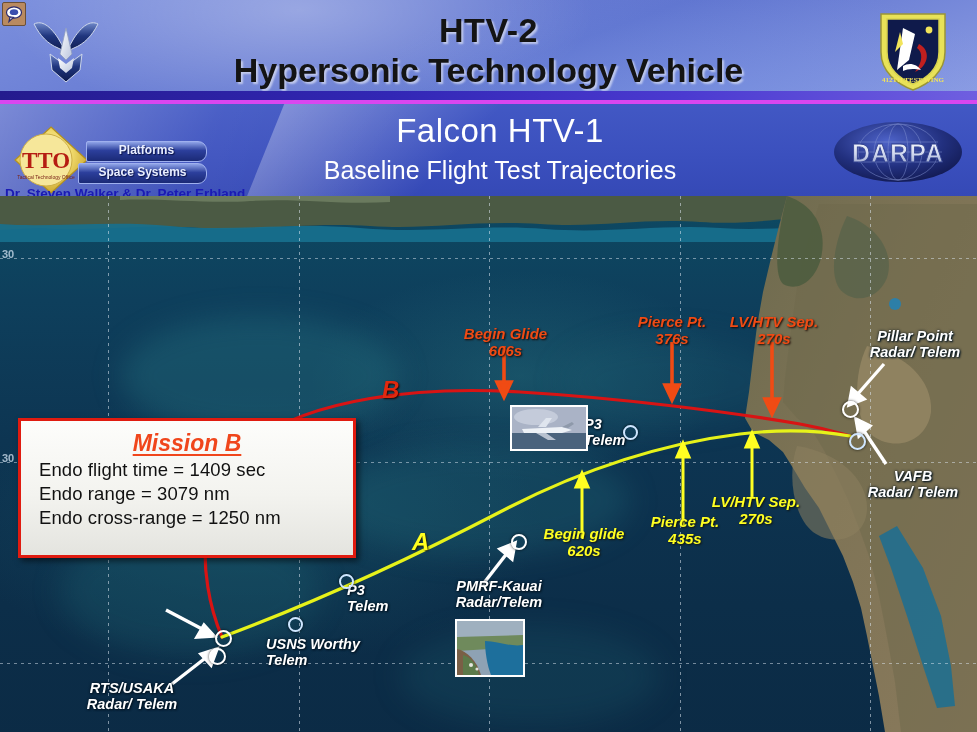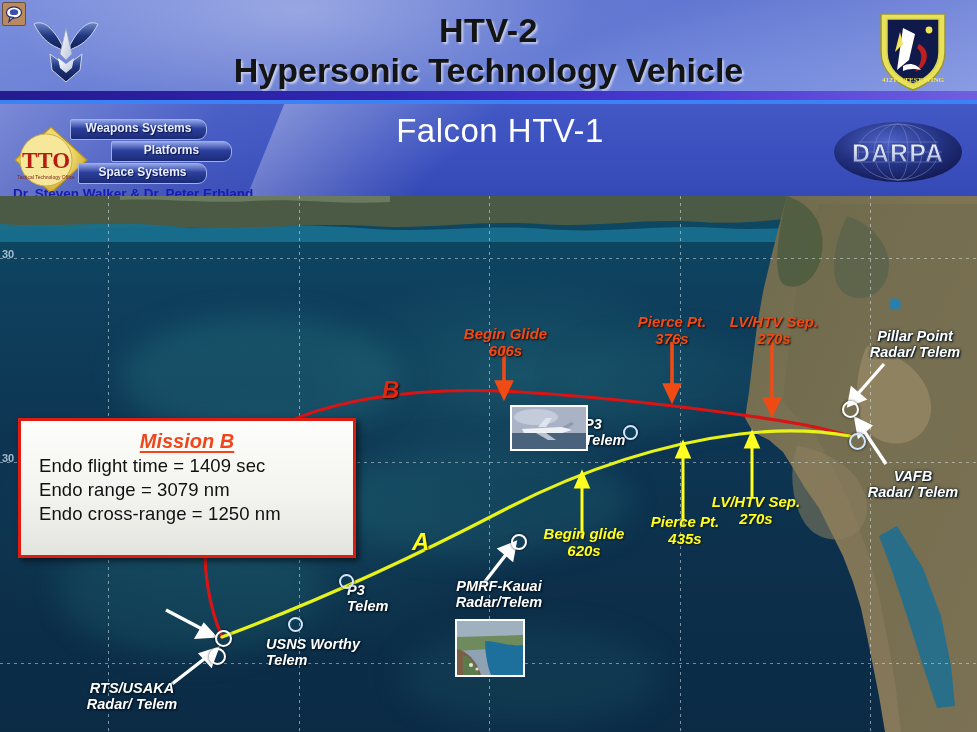--- a/index.html
+++ b/index.html
@@ -1,19 +1,19 @@
 <!DOCTYPE html>
 <html><head>
 <meta charset="utf-8">
 <style>
   html,body{margin:0;padding:0;background:#000;}
   body{font-family:"Liberation Sans", sans-serif;}
   #slide{
     position:relative;width:977px;height:732px;overflow:hidden;
-    background:#3b82f6;
+    background:#d946ef;
   }
 
   
   #header-band{
     position:absolute;left:0;top:0;width:977px;height:100px;
     background:
       radial-gradient(ellipse 420px 160px at 300px 10px, rgba(255,255,255,.30), rgba(255,255,255,0) 70%),
       radial-gradient(ellipse 520px 200px at 700px 120px, rgba(120,150,230,.45), rgba(120,150,230,0) 70%),
       linear-gradient(160deg,#7b8fdd 0%,#6d81d6 25%,#5f74cf 55%,#8e9ee4 100%);
     overflow:hidden;
@@ -74,24 +74,24 @@
   #tto-block{position:absolute;left:8px;top:117px;width:230px;height:78px;}
   #tto-diamond{position:absolute;left:4px;top:7px;width:78px;height:72px;}
   .tto-bar{
     position:absolute;height:19px;border-radius:2px 9px 9px 2px;
     background:linear-gradient(180deg,#8fa4e8 0%,#2c3f9c 45%,#1b2a76 100%);
     border:1px solid #9fb0ee;
     color:#e9eeff;font-size:12px;font-weight:bold;text-align:center;line-height:17px;
     text-shadow:1px 1px 1px #0b1347;
   }
   #tto-bar1{left:62px;top:2px;width:135px;}
-  #tto-bar2{left:78px;top:24px;width:119px;margin-left:25px;}
+  #tto-bar2{left:78px;top:24px;width:119px;}
   #tto-bar3{left:70px;top:46px;width:127px;}
   #authors{
-    position:absolute;left:13px;top:186px;width:270px;
+    position:absolute;left:5px;top:186px;width:270px;
     font-size:13.5px;font-weight:bold;color:#1a1ab4;
   }
   
   #darpa-logo{position:absolute;left:833px;top:121px;width:131px;height:62px;}
 
   
   #map{
     position:absolute;left:0;top:196px;width:977px;height:584px;overflow:hidden;
     background:
       radial-gradient(ellipse 300px 150px at 520px 180px, rgba(40,120,130,.40), rgba(40,120,130,0) 70%),
@@ -132,21 +132,21 @@
   .photo-p3{background:linear-gradient(180deg,#9fa6b8 0%,#b9bcca 40%,#6e7c90 70%,#3c4f66 100%);}
   .photo-island{background:linear-gradient(180deg,#7d93a8 0%,#5e7d63 35%,#8d9b86 60%,#1d5f8c 100%);}
 
   
   #mission-b-box{
     position:absolute;left:18px;top:222px;width:332px;height:134px;
     background:linear-gradient(180deg,#fdfdfb 0%,#f3f3ef 55%,#e4e4df 100%);
     border:3px solid #e01b10;box-shadow:3px 3px 6px rgba(0,0,0,.55);
   }
   #mission-b-title{
-    text-align:center;margin-top:9px;color:#f0461c;font-size:20px;
+    text-align:center;margin-top:9px;color:#f0461c;font-size:23px;
     font-weight:bold;font-style:italic;text-decoration:underline;
     text-underline-offset:3px;
   }
   #mission-b-box .line{
     margin:2px 0 0 18px;color:#111;font-size:18.5px;font-weight:500;letter-spacing:.1px;
   }
 </style>
 </head>
 <body>
 
@@ -214,26 +214,26 @@
               <stop offset="55%" stop-color="#f0d96b"></stop>
             <stop offset="100%" stop-color="#c9a52c"></stop>
           </radialGradient>
         </defs>
         <path d="M39 3 L75 36 L39 69 L3 36 Z" fill="url(#ttog)" stroke="#b3901f" stroke-width="1.2"></path>
         <circle cx="34" cy="36" r="26" fill="#f6e79a" stroke="#cdae45" stroke-width="1"></circle>
         <text x="34" y="44" font-family="'Liberation Serif',serif" font-size="23" font-weight="bold" fill="#b51d12" text-anchor="middle">TTO</text>
         <text x="34" y="55" font-family="'Liberation Sans',sans-serif" font-size="5" fill="#7a2418" text-anchor="middle">Tactical Technology Office</text>
       </svg>
     </div>
-    <div class="tto-bar" id="tto-bar1">Weapons Systems</div>
     <div class="tto-bar" id="tto-bar2">Platforms</div>
     <div class="tto-bar" id="tto-bar3">Space Systems</div>
   </div>
 
   <div id="falcon-title">Falcon HTV-1</div>
+  <div id="falcon-sub">Baseline Flight Test Trajectories</div>
   <div id="authors">Dr. Steven Walker &amp; Dr. Peter Erbland</div>
 
   <div id="darpa-logo">
     <svg width="131" height="62" viewBox="0 0 131 62">
       <defs>
         <radialGradient id="dg" cx="42%" cy="32%" r="72%">
           <stop offset="0%" stop-color="#4e63c9"></stop>
             <stop offset="60%" stop-color="#22307f"></stop>
           <stop offset="100%" stop-color="#121a52"></stop>
         </radialGradient>

